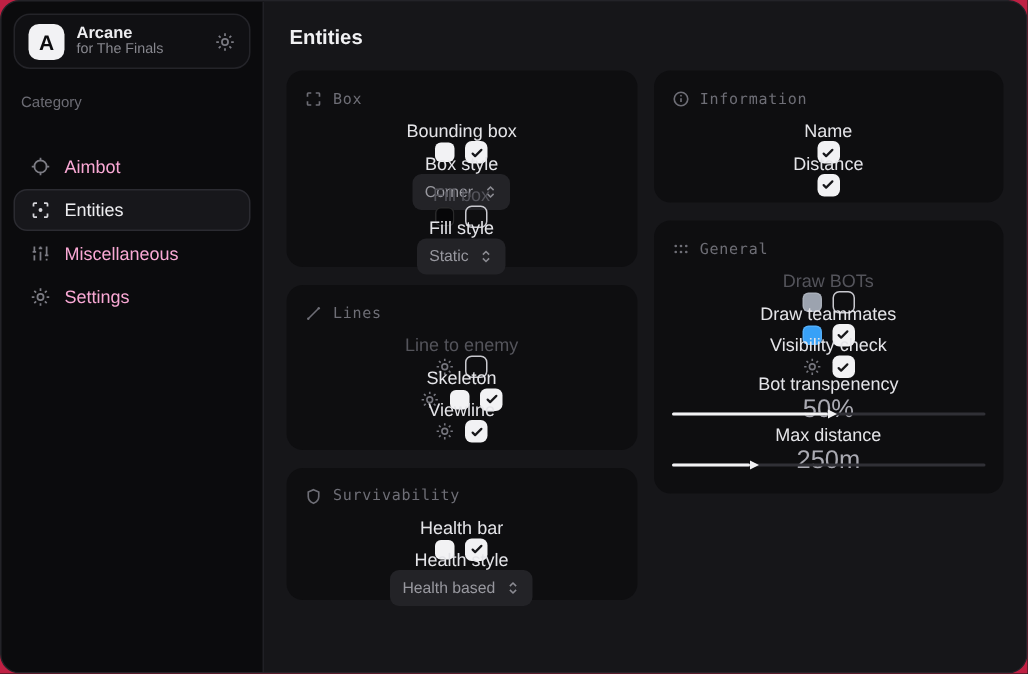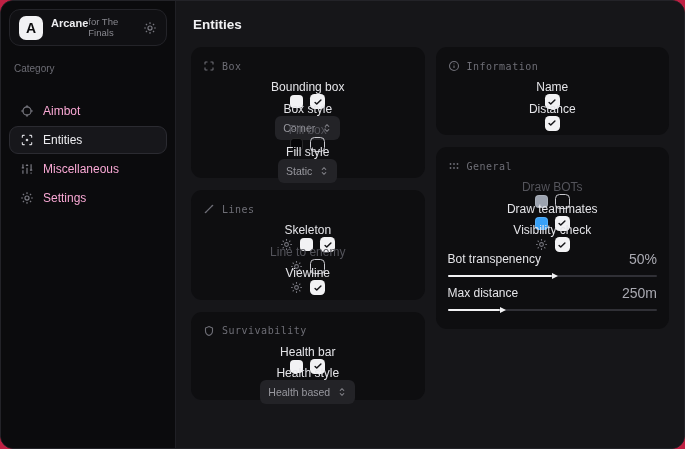--- a/index.html
+++ b/index.html
@@ -4,21 +4,21 @@
 <style>
   * { margin:0; padding:0; box-sizing:border-box; }
   html,body { width:685px; height:449px; }
   body { background:#bf2043; font-family:"Liberation Sans", sans-serif; position:relative; overflow:hidden; }
   .window { position:absolute; inset:0; border-radius:13px; background:#17171a; overflow:hidden; display:flex; border:1px solid #232328; }
 
   
   .sidebar { width:175px; background:#0b0b0d; border-right:1px solid #202025; position:relative; padding:8px; flex-shrink:0; }
   .logo-card { height:37px; border:1px solid #242429; background:#101013; border-radius:11px; display:flex; align-items:center; gap:8px; padding:0 9px; }
   .logo-square { width:24px; height:24px; background:#f2f2f4; color:#0c0c0e; border-radius:7px; display:flex; align-items:center; justify-content:center; font-weight:bold; font-size:14px; flex-shrink:0; }
-  .logo-texts { display:flex; line-height:1.15; }
+  .logo-texts { display:flex; flex-direction:column; line-height:1.15; }
   .logo-name { font-size:11px; font-weight:bold; color:#ededf0; }
   .logo-sub { font-size:9.5px; color:#87878e; }
   .logo-gear { margin-left:auto; color:#7a7a82; display:flex; }
   .category { margin:17px 5px 23px; font-size:10px; color:#6c6c74; }
   .side-item { height:28px; display:flex; align-items:center; gap:9px; padding:0 10px; border-radius:9px; color:#f9a8d4; font-size:12px; margin-bottom:1px; border:1px solid transparent; cursor:pointer; }
   .side-item .si-icon { display:flex; color:#7c7c84; }
   .side-item.active { background:#17171b; border-color:#2b2b31; color:#ededf0; }
   .side-item.active .si-icon { color:#d6d6db; }
   .status-card { position:absolute; left:8px; right:8px; bottom:6px; border:1px solid #242429; background:#0e0e11; border-radius:10px; padding:7px 10px 8px; }
   .status-l1 { font-family:"DejaVu Sans Mono", monospace; font-size:9.5px; color:#8f8f97; letter-spacing:0.2px; }
@@ -37,22 +37,22 @@
   .row.disabled .row-label { color:#54545b; }
   .controls { display:flex; align-items:center; gap:7px; }
   .row-gear { display:flex; color:#75757d; }
   .swatch { width:13px; height:13px; border-radius:4px; box-shadow:inset 0 0 0 1px rgba(255,255,255,0.14); }
   .checkbox { width:15px; height:15px; border-radius:4.5px; display:flex; align-items:center; justify-content:center; cursor:pointer; }
   .checkbox.checked { background:#f2f2f4; }
   .checkbox.unchecked { border:1.5px solid #c9c9cf; background:transparent; }
   .dropdown { height:20px; background:#232327; border-radius:6px; display:flex; align-items:center; gap:7px; padding:12px 8px; font-size:10.5px; color:#98989f; cursor:pointer; }
   .dd-chev { display:flex; color:#8b8b92; }
   .slider-block { margin-top:4px; margin-bottom:6px; }
-  .slider-label-row { display:flex; justify-content:space-between; align-items:center; height:20px; }
-  .slider-value { font-size:14px; color:#aaaab2; }
+  .slider-label-row { display:flex; justify-content:space-between; align-items:center; height:20px;flex-direction:column; }
+  .slider-value { font-size:17px; color:#aaaab2; }
   .slider-track { position:relative; height:2px; background:#303036; border-radius:2px; margin-top:6px; }
   .slider-fill { position:absolute; left:0; top:0; height:2px; background:#f2f2f4; border-radius:2px; }
   .slider-thumb { position:absolute; right:-6px; top:50%; transform:translateY(-50%); width:0; height:0; border-left:6px solid #f2f2f4; border-top:3.5px solid transparent; border-bottom:3.5px solid transparent; }
   svg { display:block; }
 </style>
 </head>
 <body style="background: rgb(191, 32, 67);">
 
 <div class="window">
 
@@ -176,47 +176,47 @@
           <div class="card-head">
             <span class="ch-icon">
               <svg width="12" height="12" viewBox="0 0 24 24" fill="none" stroke="currentColor" stroke-width="2.2">
                   <path d="M5 19L19 5"></path>
                   <circle cx="5" cy="19" r="1.6" fill="currentColor" stroke="none"></circle>
                   <circle cx="19" cy="5" r="1.6" fill="currentColor" stroke="none"></circle>
                 </svg>
             </span>
             <span>Lines</span>
           </div>
-          <div class="row">
-            <span class="row-label">Skeleton</span>
+          <div class="row disabled">
+            <span class="row-label">Line to enemy</span>
             <span class="controls">
               <span class="row-gear">
                 <svg width="13" height="13" viewBox="0 0 24 24" fill="none" stroke="currentColor" stroke-width="2">
                     <circle cx="12" cy="12" r="3.5"></circle>
                     <path d="M12 2v3M12 19v3M2 12h3M19 12h3M4.9 4.9l2.1 2.1M17 17l2.1 2.1M19.1 4.9L17 7M7 17l-2.1 2.1"></path>
                   </svg>
               </span>
-              <span class="swatch" style="background: rgb(242, 242, 244);"></span>
-              <span class="checkbox checked">
-                <svg width="10" height="10" viewBox="0 0 24 24" fill="none" stroke="#17171a" stroke-width="3.5" stroke-linecap="round" stroke-linejoin="round">
-                    <path d="M5 13l4 4L19 7"></path>
-                  </svg>
-              </span>
-            </span>
-          </div>
-          <div class="row disabled">
-            <span class="row-label">Line to enemy</span>
+              <span class="checkbox unchecked"></span>
+            </span>
+          </div>
+          <div class="row">
+            <span class="row-label">Skeleton</span>
             <span class="controls">
               <span class="row-gear">
                 <svg width="13" height="13" viewBox="0 0 24 24" fill="none" stroke="currentColor" stroke-width="2">
                     <circle cx="12" cy="12" r="3.5"></circle>
                     <path d="M12 2v3M12 19v3M2 12h3M19 12h3M4.9 4.9l2.1 2.1M17 17l2.1 2.1M19.1 4.9L17 7M7 17l-2.1 2.1"></path>
                   </svg>
               </span>
-              <span class="checkbox unchecked"></span>
+              <span class="swatch" style="background: rgb(242, 242, 244);"></span>
+              <span class="checkbox checked">
+                <svg width="10" height="10" viewBox="0 0 24 24" fill="none" stroke="#17171a" stroke-width="3.5" stroke-linecap="round" stroke-linejoin="round">
+                    <path d="M5 13l4 4L19 7"></path>
+                  </svg>
+              </span>
             </span>
           </div>
           <div class="row">
             <span class="row-label">Viewline</span>
             <span class="controls">
               <span class="row-gear">
                 <svg width="13" height="13" viewBox="0 0 24 24" fill="none" stroke="currentColor" stroke-width="2">
                     <circle cx="12" cy="12" r="3.5"></circle>
                     <path d="M12 2v3M12 19v3M2 12h3M19 12h3M4.9 4.9l2.1 2.1M17 17l2.1 2.1M19.1 4.9L17 7M7 17l-2.1 2.1"></path>
                   </svg>

